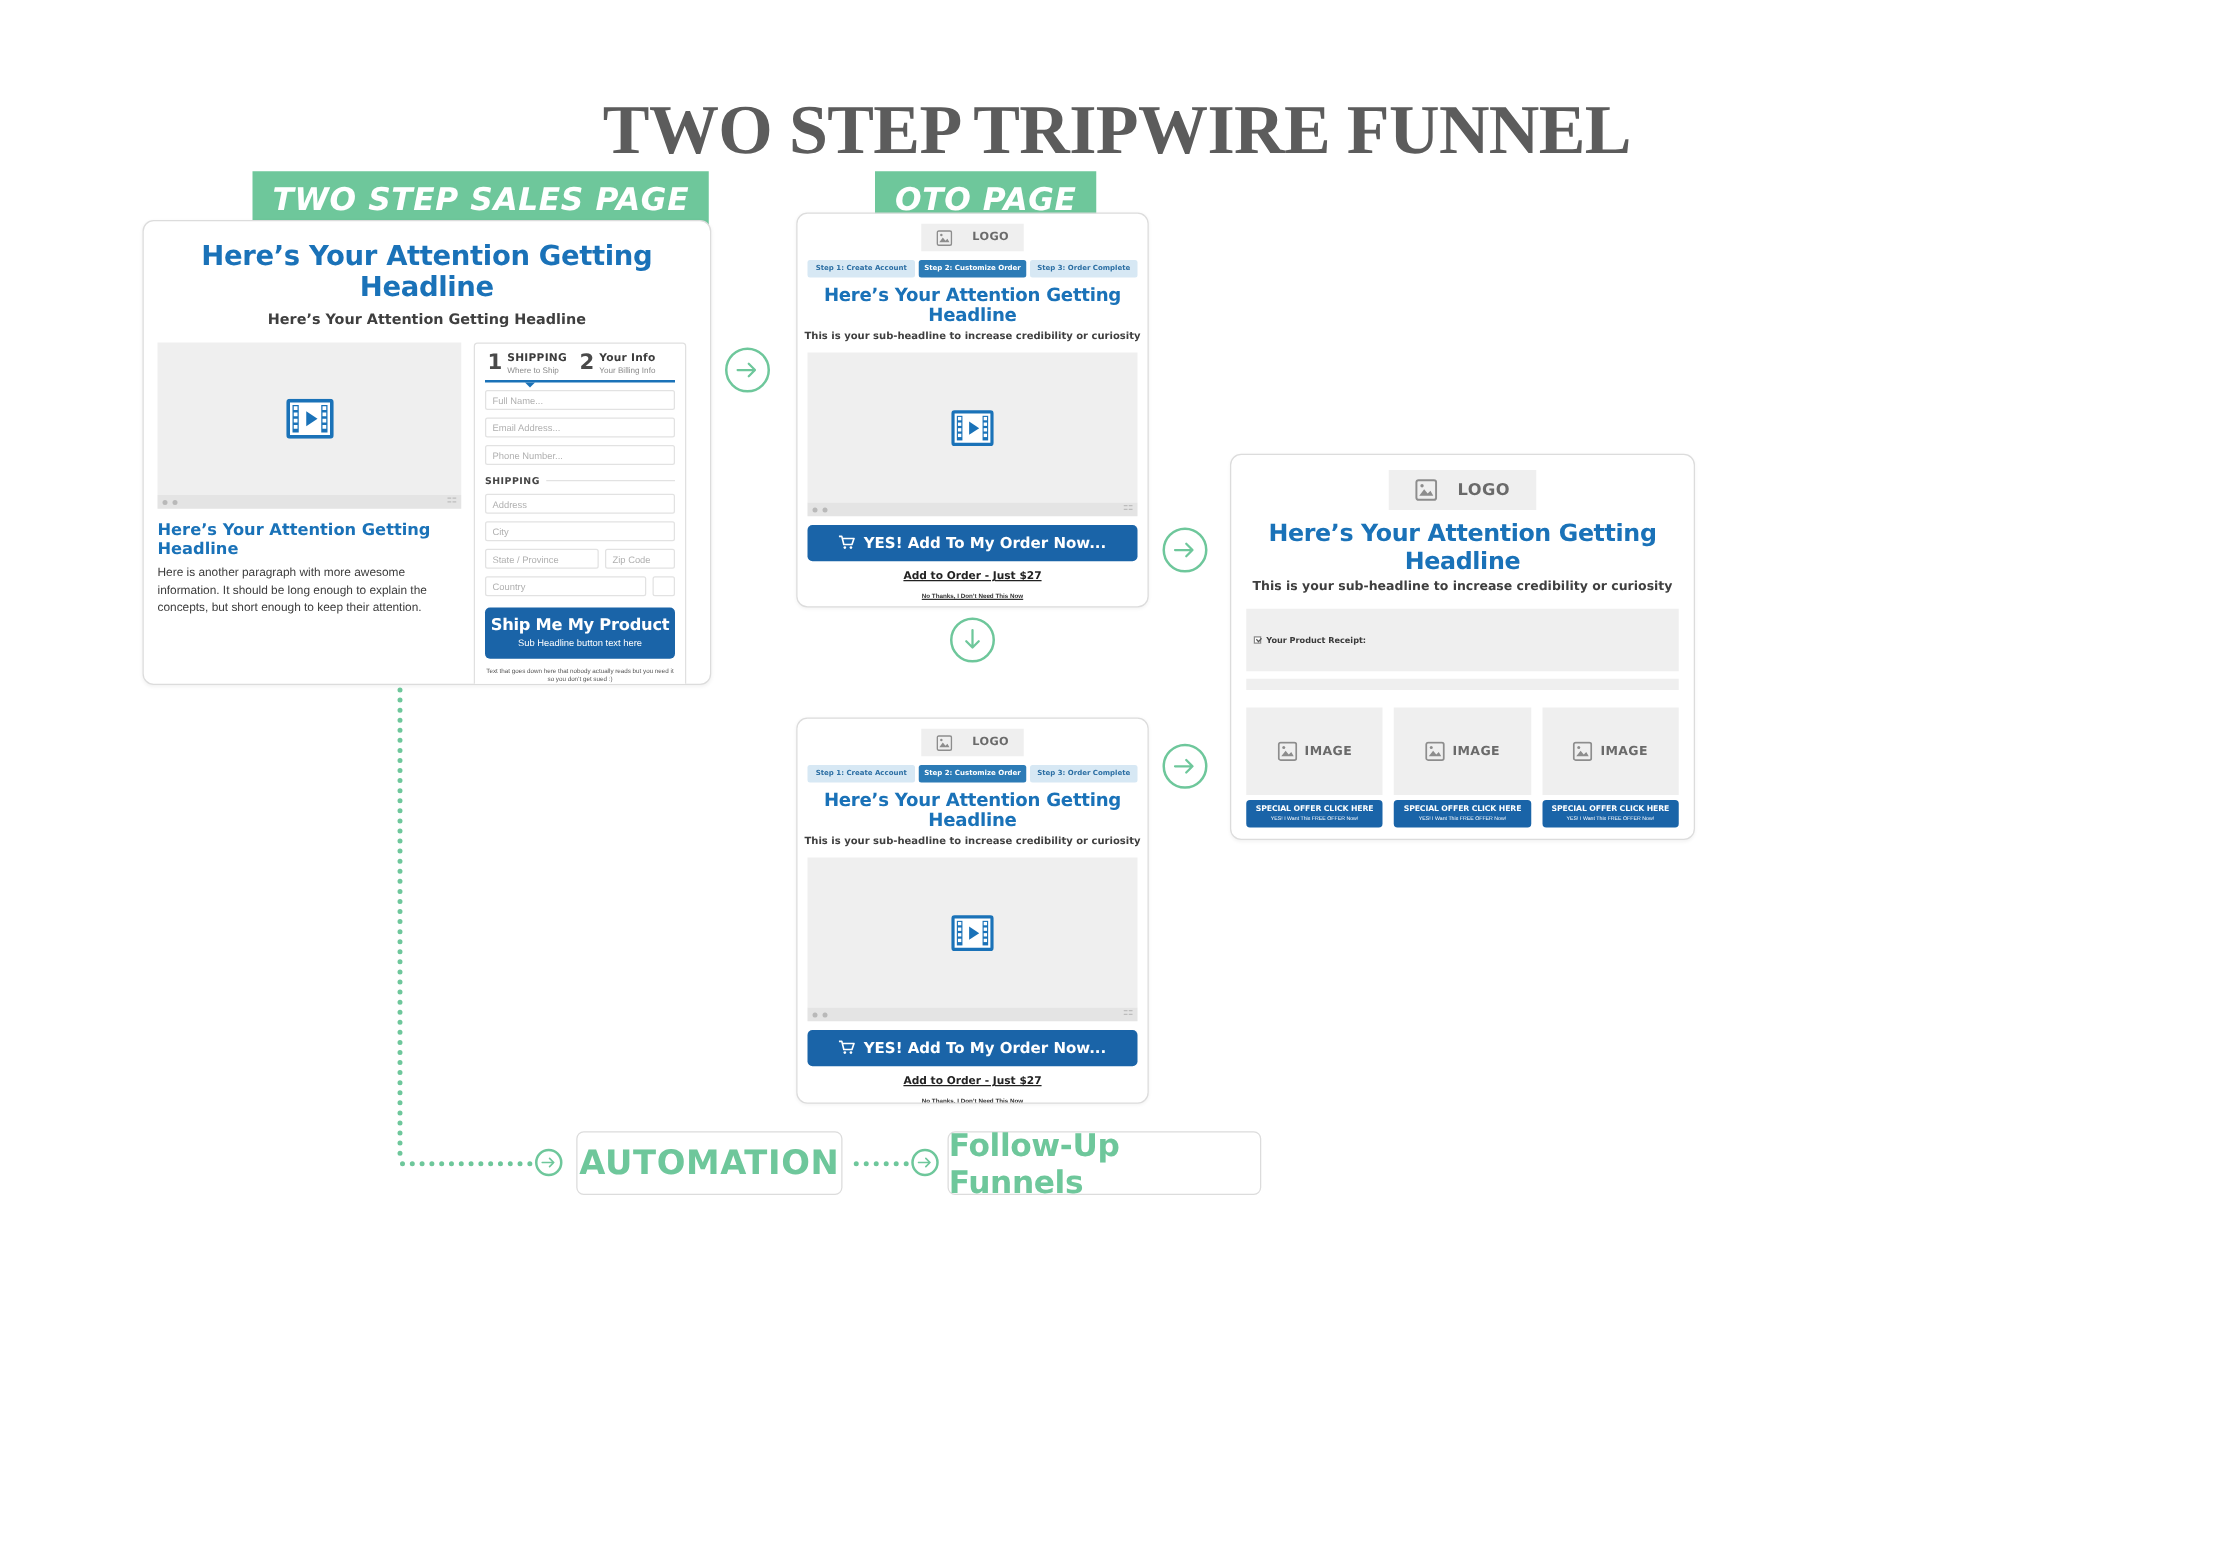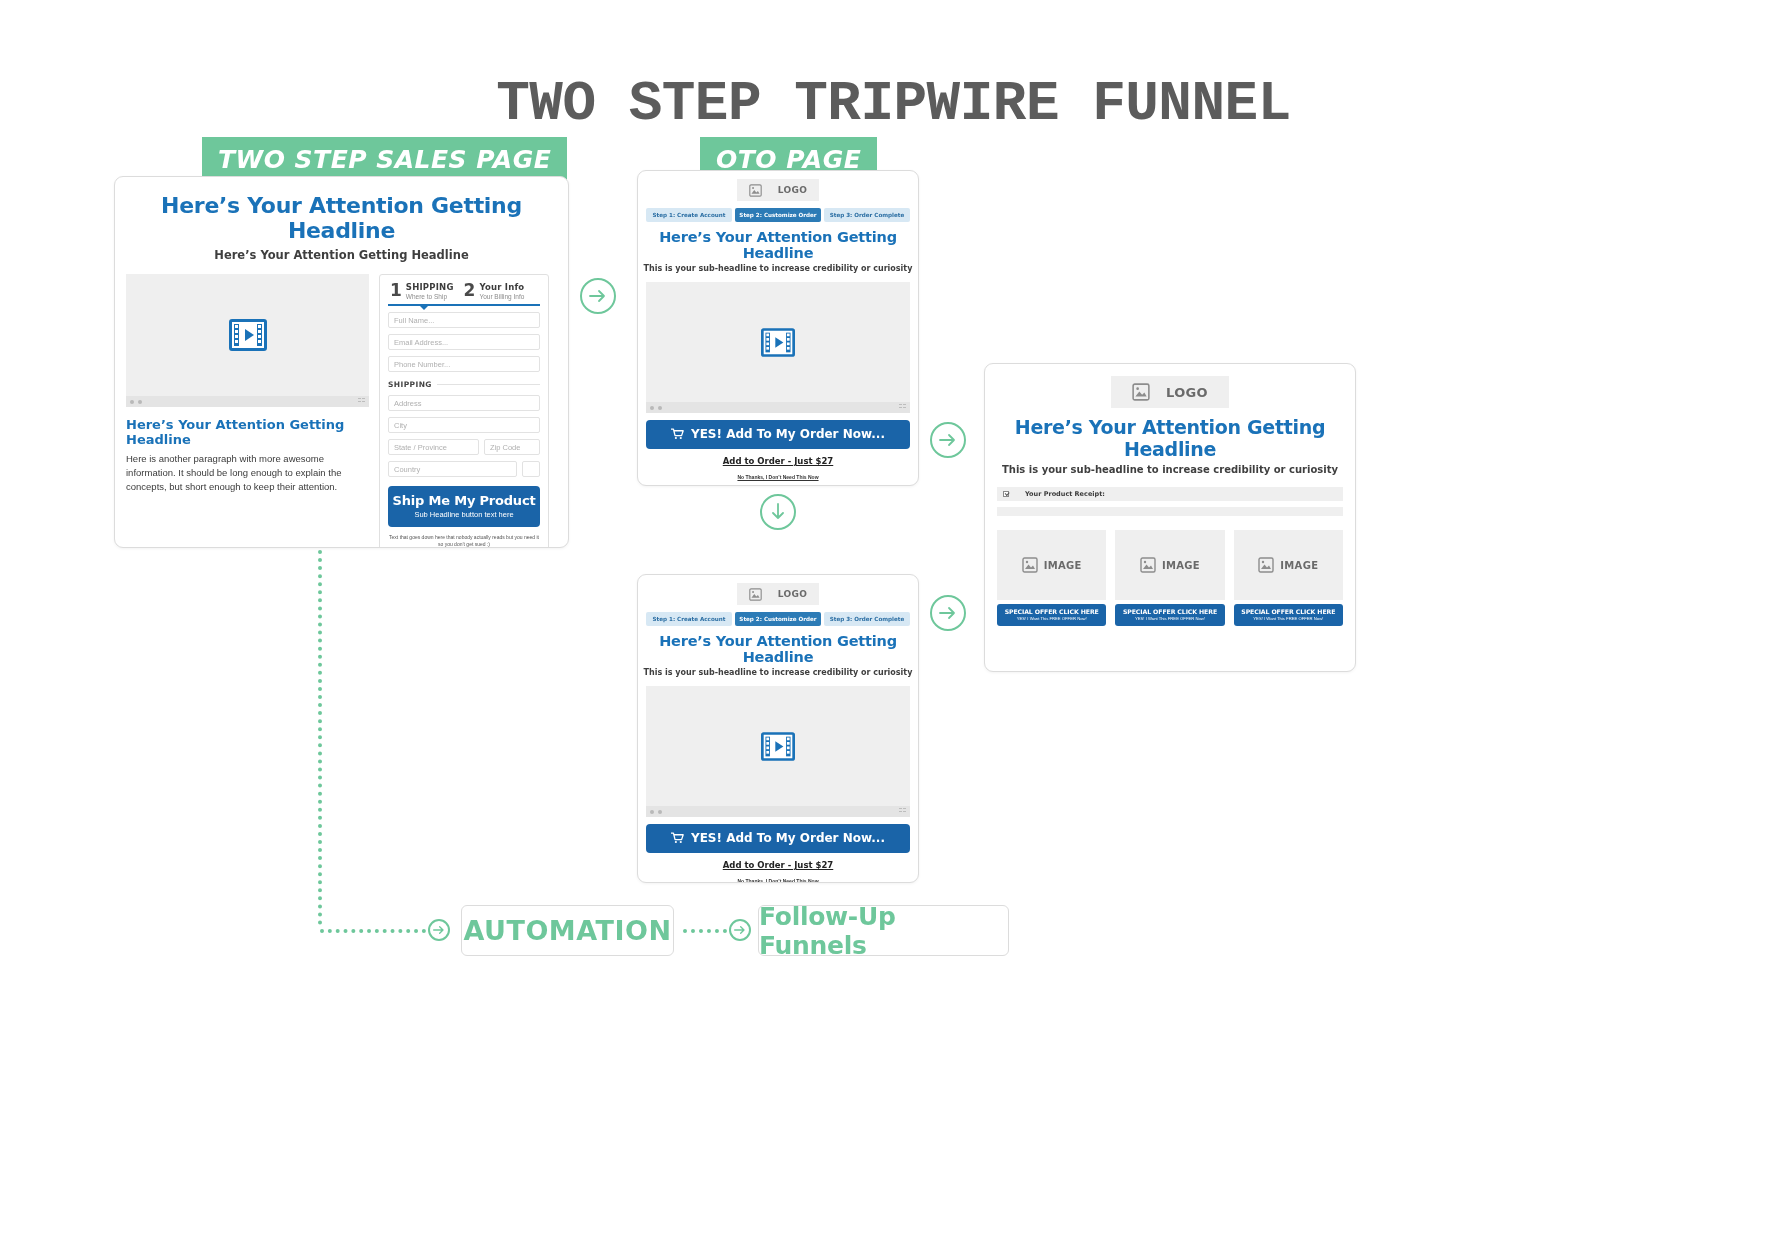--- a/index.html
+++ b/index.html
@@ -10,21 +10,21 @@
     overflow: hidden;
   }
   #stage { position: relative; width: 1787px; height: 1239px; }
 
   
   .main-title {
     position: absolute; top: 72px; left: 0; width: 1787px;
     text-align: center;
     font-size: 56px; font-weight: bold; letter-spacing: -0.5px;
     color: #5c5c5c;
-    font-family: Liberation Mono, monospace;
+    font-family: Liberation Serif, serif;
   }
 
   
   .sec-label {
     position: absolute;
     background: #6ec79b;
     color: #ffffff;
     font-style: italic; font-weight: bold;
     font-size: 25px;
     letter-spacing: 0.5px;
@@ -197,23 +197,23 @@
   .wall-h1 {
     text-align: center; color: #1a72b8; font-weight: bold; font-size: 19px;
     margin-top: 8px; letter-spacing: -.3px;
     font-family: "DejaVu Sans", sans-serif;
   }
   .wall-h2 {
     text-align: center; color: #3f3f3f; font-weight: bold; font-size: 10px;
     margin-top: 4px; font-family: "DejaVu Sans", sans-serif;
   }
   .receipt-head {
-    background: #efefef; margin: 12px 12px 0 12px; padding: 3px 6px;
+    background: #efefef; margin: 12px 12px 0 12px; padding: 21px 6px;
     font-size: 6.5px; font-weight: bold; color: #3b3b3b;
-    display: flex; align-items: center; gap: 16px;
+    display: flex; align-items: center; gap: 4px;
     font-family: "DejaVu Sans", sans-serif;
   }
   .chk {
     width: 6px; height: 6px; border: 1px solid #8a8a8a; background: #fff;
     display: inline-block; position: relative;
   }
   .chk::after {
     content: ""; position: absolute; left: 1px; top: 0px;
     width: 3px; height: 1.5px; border-left: 1px solid #555;
     border-bottom: 1px solid #555; transform: rotate(-45deg);

